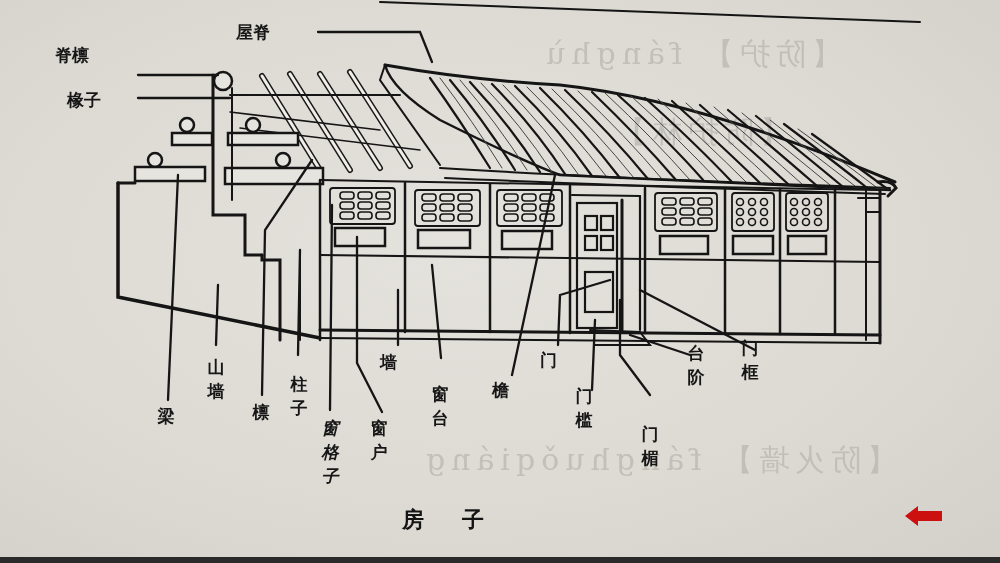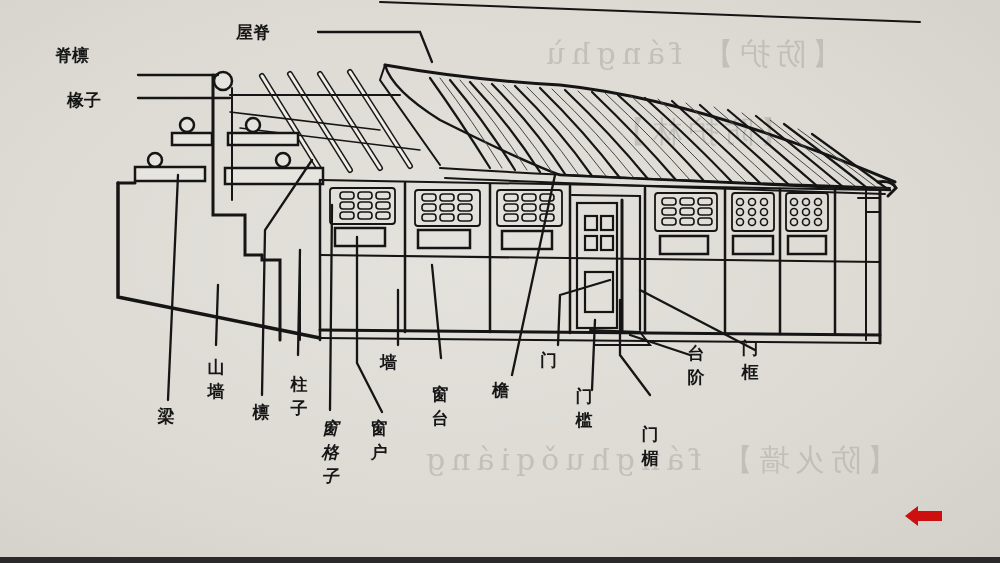--- a/index.html
+++ b/index.html
@@ -271,20 +271,21 @@
   <div class="lbl vert" style="left:367px; top:416px;">窗户</div>
   <div class="lbl" style="left:380px; top:350px;">墙</div>
   <div class="lbl vert" style="left:428px; top:362px;margin-top:20px;">窗台</div>
   <div class="lbl" style="left:492px; top:378px;">檐</div>
   <div class="lbl" style="left:540px; top:348px;">门</div>
   <div class="lbl vert" style="left:572px; top:384px;">门槛</div>
   <div class="lbl vert" style="left:638px; top:398px;margin-top:24px;">门楣</div>
   <div class="lbl vert" style="left:684px; top:341px;">台阶</div>
   <div class="lbl vert" style="left:738px; top:336px;">门框</div>
 
+  <div class="caption">房子</div>
 
   <div class="nav-arrow">
     <svg width="38" height="22" viewBox="0 0 38 22">
       <path d="M0 11 L13 1 L13 6 L37 6 L37 16 L13 16 L13 21 Z" fill="#cc1010"></path>
     </svg>
   </div>
 
   <div class="bottom-bar"></div>
 </div>
 

